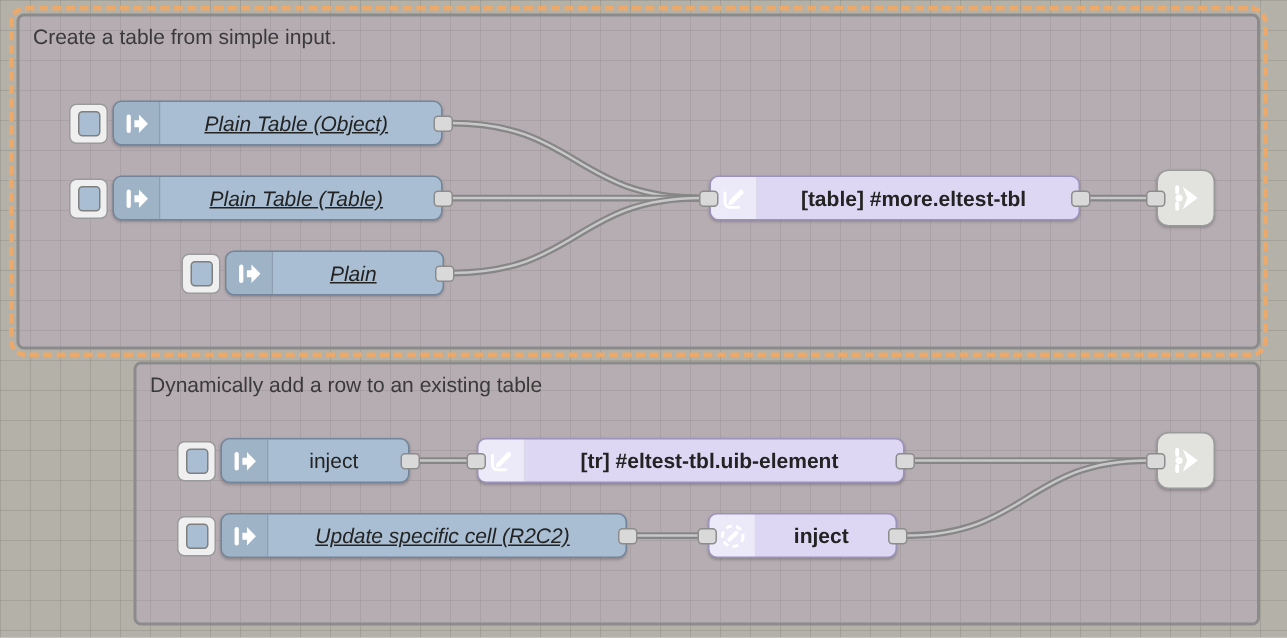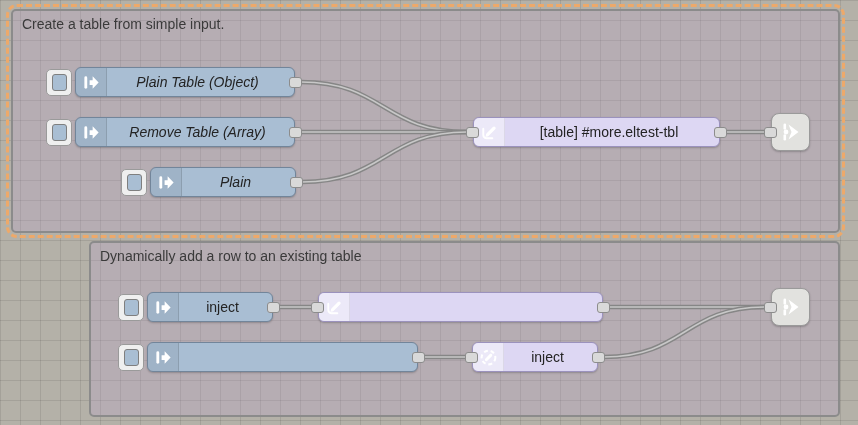--- a/index.html
+++ b/index.html
@@ -37,38 +37,38 @@
     color:var(--group-label-color); white-space:nowrap;
   }
   #wire-layer{position:absolute; left:0; top:0; z-index:2;}
   .wire-outer{fill:none; stroke:var(--wire-outer); stroke-width:4.5; stroke-linecap:round;}
   .wire-inner{fill:none; stroke:var(--wire-inner); stroke-width:1.6; stroke-linecap:round;}
   .node{
     position:absolute; height:30px; box-sizing:border-box; border-radius:6px;
     box-shadow:0 1px 2px rgba(0,0,0,0.22); z-index:3;
   }
   .node.inject{background:var(--inject-fill); border:1px solid var(--inject-border);}
-  .node.uib-element,.node.uib-update{background:var(--uib-fill); border:1px solid var(--uib-border);}
+  .node.uib-element,.node.uib-update{background:var(--uib-fill); border:1px solid var(--uib-border);font-weight:bold;}
   .node.link-out{background:var(--link-fill); border:1.5px solid var(--link-border);
     height:38px; border-radius:8px;}
   .icon-region{
     position:absolute; left:0; top:0; bottom:0; width:30px;
     display:flex; align-items:center; justify-content:center;
     border-right:1px solid rgba(0,0,0,0.12); border-radius:5px 0 0 5px;
   }
   .inject .icon-region{background:rgba(0,0,0,0.055);}
   .uib-element .icon-region,.uib-update .icon-region{
     background:rgba(255,255,255,0.45); border-right-color:rgba(0,0,0,0.07);}
   .link-out .icon-region{width:100%; border-right:none; background:none; border-radius:7px;}
   .node-label{
     position:absolute; left:30px; right:5px; top:0; height:100%;
     display:flex; align-items:center; justify-content:center;
     font-size:14px; color:var(--text); white-space:nowrap; overflow:hidden;
   }
-  .node-label.italic{font-style:italic;}
+  .node-label.italic{font-style:italic;text-decoration:underline;}
   .port{
     position:absolute; width:13px; height:11px; box-sizing:border-box;
     background:var(--port-fill); border:1.5px solid var(--port-border); border-radius:3px;
     top:calc(50% - 5.5px);
   }
   .port-in{left:-8px;}
   .port-out{right:-8px;}
   .inject-button{
     position:absolute; left:-30px; top:calc(50% - 13.5px); width:26px; height:27px;
     box-sizing:border-box; background:#efefef; border:1.5px solid #9a9a9a; border-radius:5px;
@@ -141,21 +141,21 @@
     <div class="node inject" style="left: 75px; top: 117px; width: 220px;">
       <div class="inject-button">
         <div class="inject-button-inner"></div>
       </div>
       <div class="icon-region">
         <svg class="node-icon" width="19" height="19" viewBox="0 0 20 20">
           <rect x="2.5" y="3.5" width="3" height="13" rx="1.5" fill="#fff"></rect>
           <path d="M8 7.5 h3.2 V3.5 L17.5 10 l-6.3 6.5 v-4 H8 z" fill="#fff"></path>
         </svg>
       </div>
-      <div class="node-label italic">Remove Table (Array)</div>
+      <div class="node-label italic">Plain Table (Table)</div>
       <div class="port port-out"></div>
     </div>
     <div class="node inject" style="left: 150px; top: 167px; width: 146px;">
       <div class="inject-button">
         <div class="inject-button-inner"></div>
       </div>
       <div class="icon-region">
         <svg class="node-icon" width="19" height="19" viewBox="0 0 20 20">
           <rect x="2.5" y="3.5" width="3" height="13" rx="1.5" fill="#fff"></rect>
           <path d="M8 7.5 h3.2 V3.5 L17.5 10 l-6.3 6.5 v-4 H8 z" fill="#fff"></path>
@@ -201,33 +201,35 @@
       <div class="port port-out"></div>
     </div>
     <div class="node uib-element" style="left: 318px; top: 292px; width: 285px;">
       <div class="icon-region">
         <svg class="node-icon" width="21" height="21" viewBox="0 0 22 22">
           <path d="M4.5 7 v6.5 a3.5 3.5 0 0 0 3.5 3.5 H14" fill="none" stroke="#fff" stroke-width="2" stroke-linecap="round"></path>
           <path d="M9 13.2 L15.8 6.4" stroke="#fff" stroke-width="3.4" stroke-linecap="round"></path>
           <path d="M6.7 15.6 l0.9 -3.1 2.2 2.2 z" fill="#fff"></path>
         </svg>
       </div>
+      <div class="node-label">[tr] #eltest-tbl.uib-element</div>
       <div class="port port-in"></div>
       <div class="port port-out"></div>
     </div>
     <div class="node inject" style="left: 147px; top: 342px; width: 271px;">
       <div class="inject-button">
         <div class="inject-button-inner"></div>
       </div>
       <div class="icon-region">
         <svg class="node-icon" width="19" height="19" viewBox="0 0 20 20">
           <rect x="2.5" y="3.5" width="3" height="13" rx="1.5" fill="#fff"></rect>
           <path d="M8 7.5 h3.2 V3.5 L17.5 10 l-6.3 6.5 v-4 H8 z" fill="#fff"></path>
         </svg>
       </div>
+      <div class="node-label italic">Update specific cell (R2C2)</div>
       <div class="port port-out"></div>
     </div>
     <div class="node uib-update" style="left: 472px; top: 342px; width: 126px;">
       <div class="icon-region">
         <svg class="node-icon" width="21" height="21" viewBox="0 0 22 22">
           <circle cx="11" cy="11" r="7.2" fill="none" stroke="#fff" stroke-width="2.1" stroke-dasharray="4.2 3"></circle>
           <path d="M8.7 13.3 L13.5 8.5" stroke="#fff" stroke-width="3" stroke-linecap="round"></path>
         </svg>
       </div>
       <div class="node-label">inject</div>

